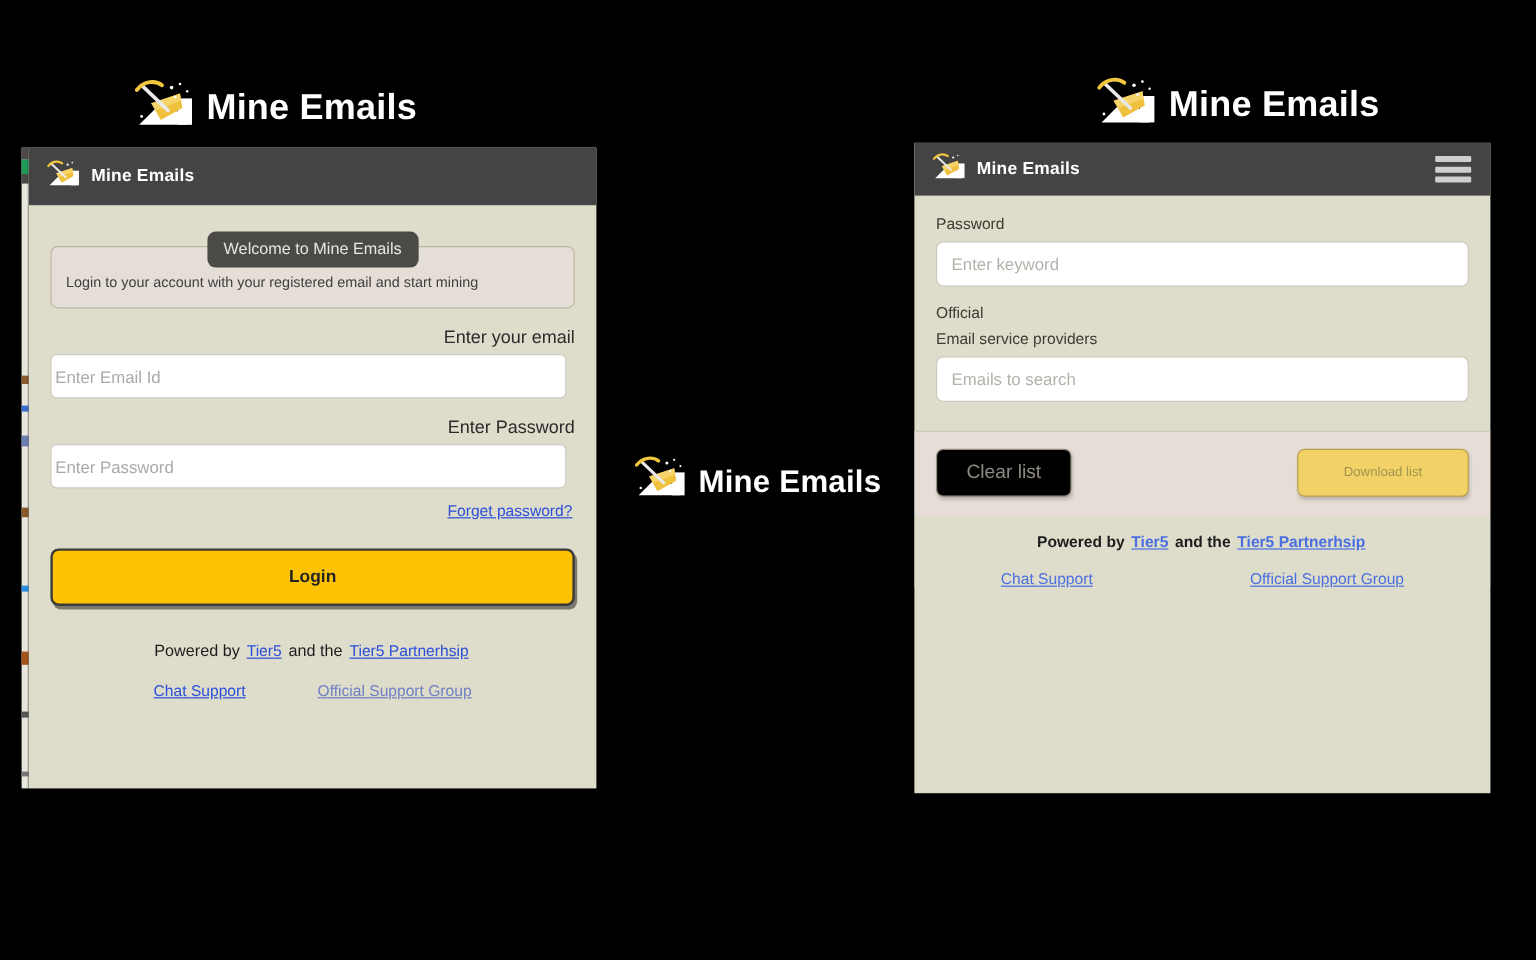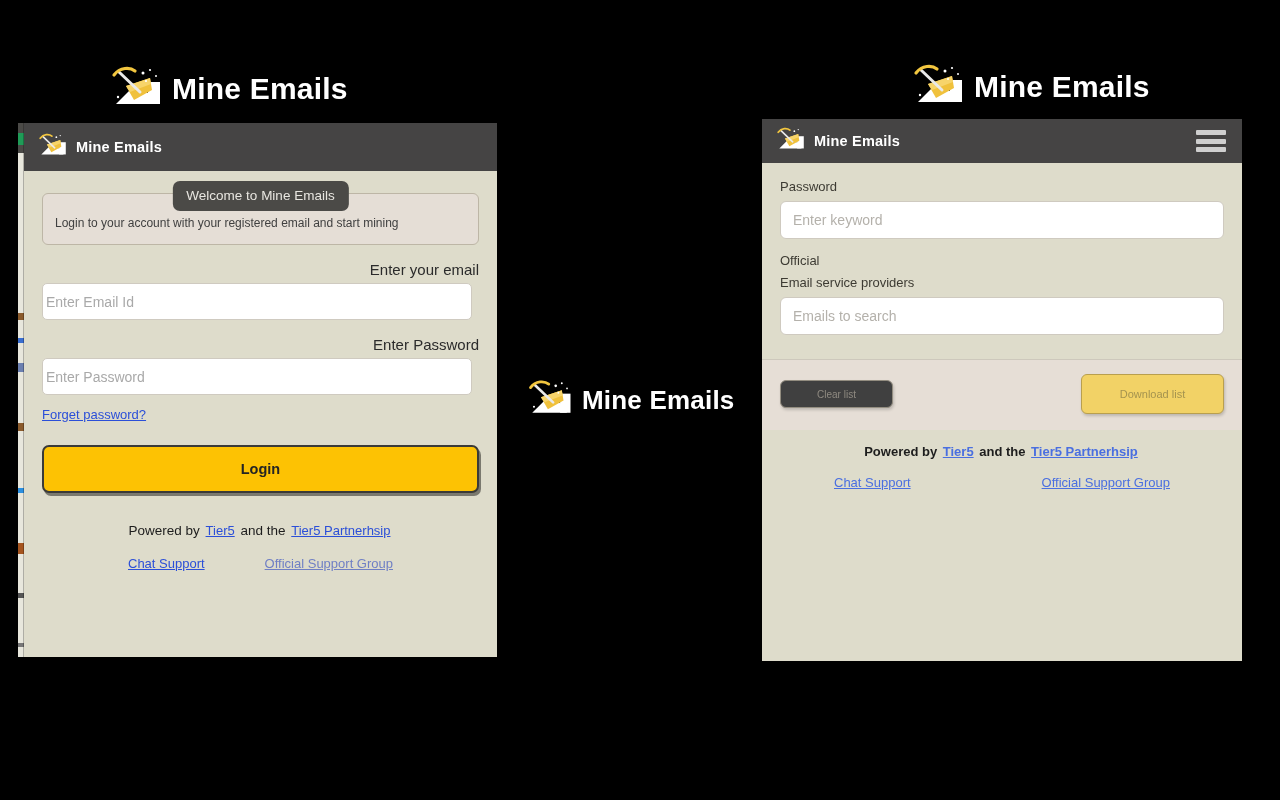--- a/index.html
+++ b/index.html
@@ -63,40 +63,41 @@
 
   
   .login-body { padding: 22px 18px 0 18px; position: relative; }
 
   .welcome-box {
     position: relative;
     border: 1px solid #bdb6a6;
     border-radius: 6px;
     background: #e5ded6;
     padding: 22px 12px 14px 12px;
+    margin-top: 12px;
   }
   .welcome-badge {
     position: absolute; top: -13px; left: 50%; transform: translateX(-50%);
     background: #4b4a47; color: #e8e6e0;
     font-size: 13.5px; line-height: 1;
     padding: 8px 14px; border-radius: 7px; white-space: nowrap;
   }
   .welcome-text { color: #404040; font-size: 12px; }
 
   .field-group { margin-top: 16px; }
   .field-label { font-size: 15px; color: #2b2b2b; margin-bottom: 5px; display: block; text-align: right; }
   .text-input {
     display: block; width: 430px; height: 37px;
     background: #ffffff; border: 1px solid #cfcac0; border-radius: 5px;
     padding: 0 3px; font-size: 14px; color: #333; outline: none;
     font-family: "Liberation Sans", sans-serif;
   }
   .text-input::placeholder { color: #a9a9a9; }
 
-  .forgot-row { margin-top: 10px; padding-right: 2px; }
+  .forgot-row { text-align: right; margin-top: 10px; padding-right: 2px; }
 
   a.link { color: #2b4fd8; text-decoration: underline; font-size: 13px; cursor: pointer; }
   a.link.muted { color: #6f7fc4; }
 
   .btn-login {
     display: block; width: 437px; height: 48px; margin: 22px 0 0 0;
     background: #fdc203; color: #242424;
     border: 2px solid #3a3a38; border-radius: 7px;
     font-size: 14.5px; font-weight: 700; cursor: pointer;
     font-family: "Liberation Sans", sans-serif;
@@ -135,23 +136,23 @@
   .btn-mine .mine-strong { color: #f5c033; font-weight: 700; }
   .btn-mine .mine-rest   { color: #f0d27a; }
 
   .list-actions {
     margin-top: 24px; background: #e6ded6;
     border-top: 1px solid #cdc8bc;
     padding: 14px 18px 16px 18px;
     display: flex; justify-content: space-between; align-items: center;
   }
   .btn-clear {
-    width: 113px; height: 28px; border-radius: 6px;
-    background: #404040; border: 1px solid #938d80; color: #8f8a81;
-    font-size: 10px; cursor: pointer;
+    width: 113px; height: 40px; border-radius: 6px;
+    background: #000000; border: 1px solid #938d80; color: #8f8a81;
+    font-size: 16px; cursor: pointer;
     font-family: "Liberation Sans", sans-serif;
     box-shadow: 1px 2px 3px rgba(0,0,0,.18);
   }
   .btn-download {
     width: 143px; height: 40px; border-radius: 6px;
     background: #f2d266; border: 1px solid #b99f4e; color: #a4934f;
     font-size: 11px; cursor: pointer;
     font-family: "Liberation Sans", sans-serif;
     box-shadow: 1px 2px 3px rgba(0,0,0,.18);
   }

